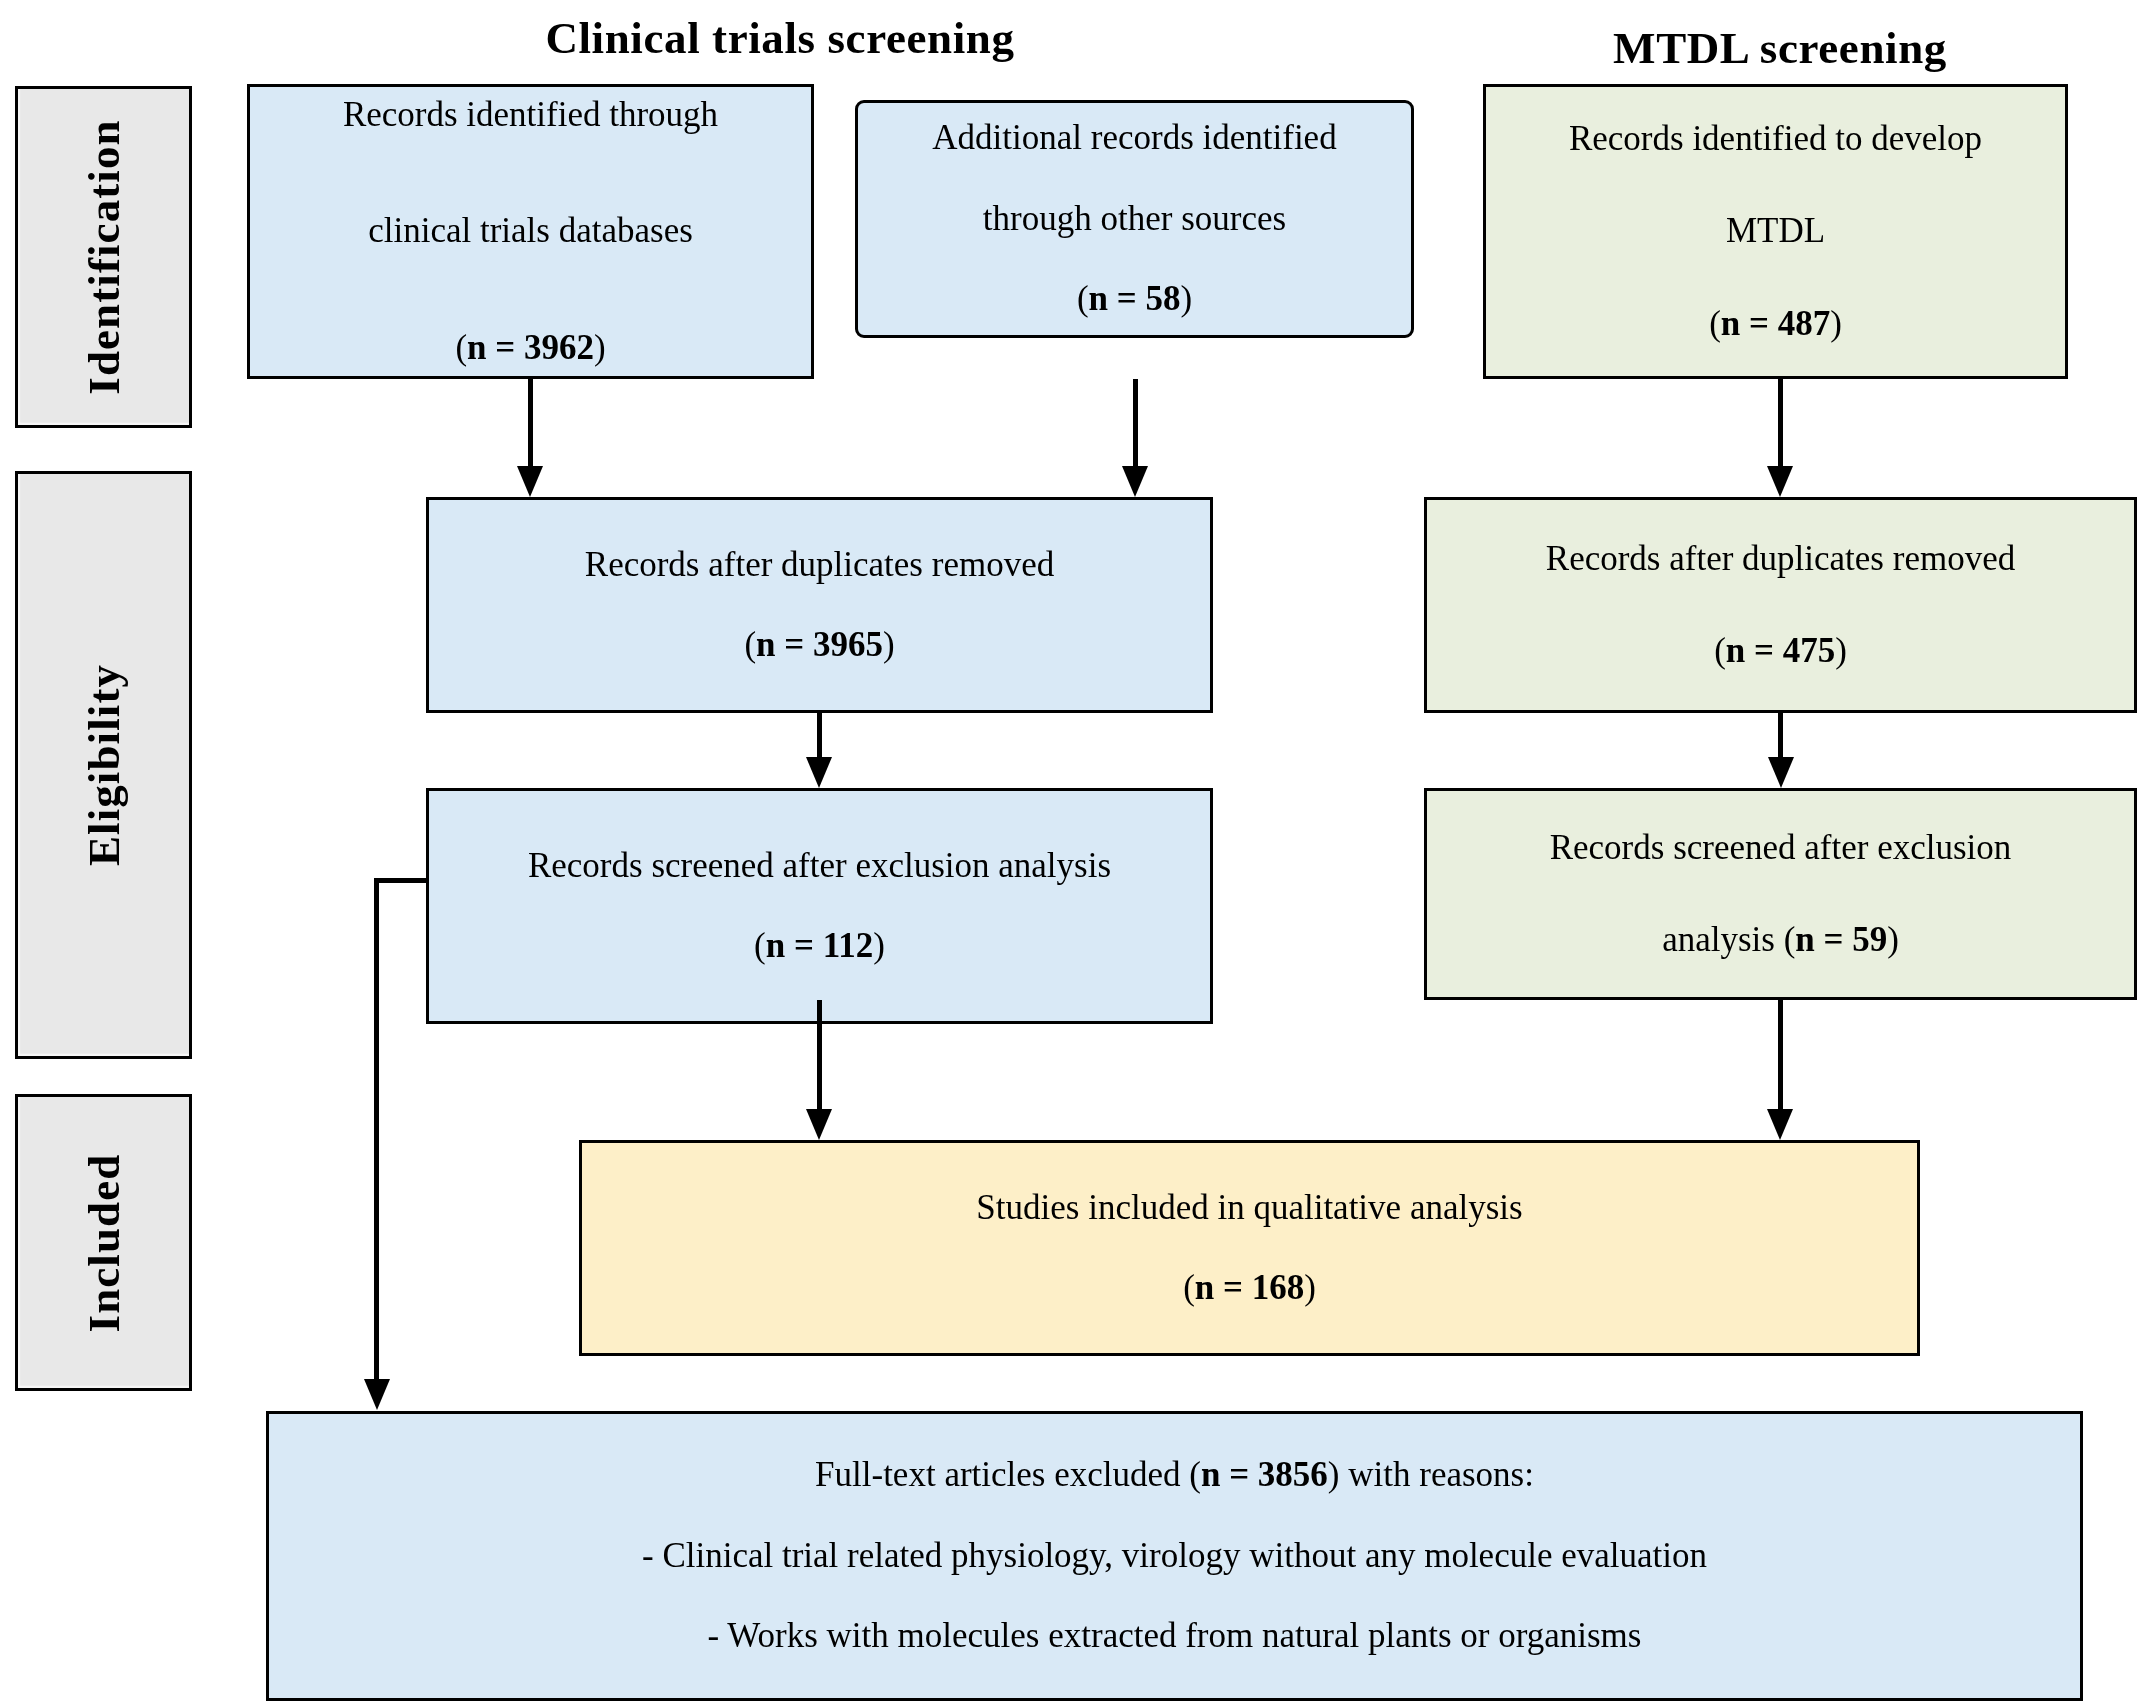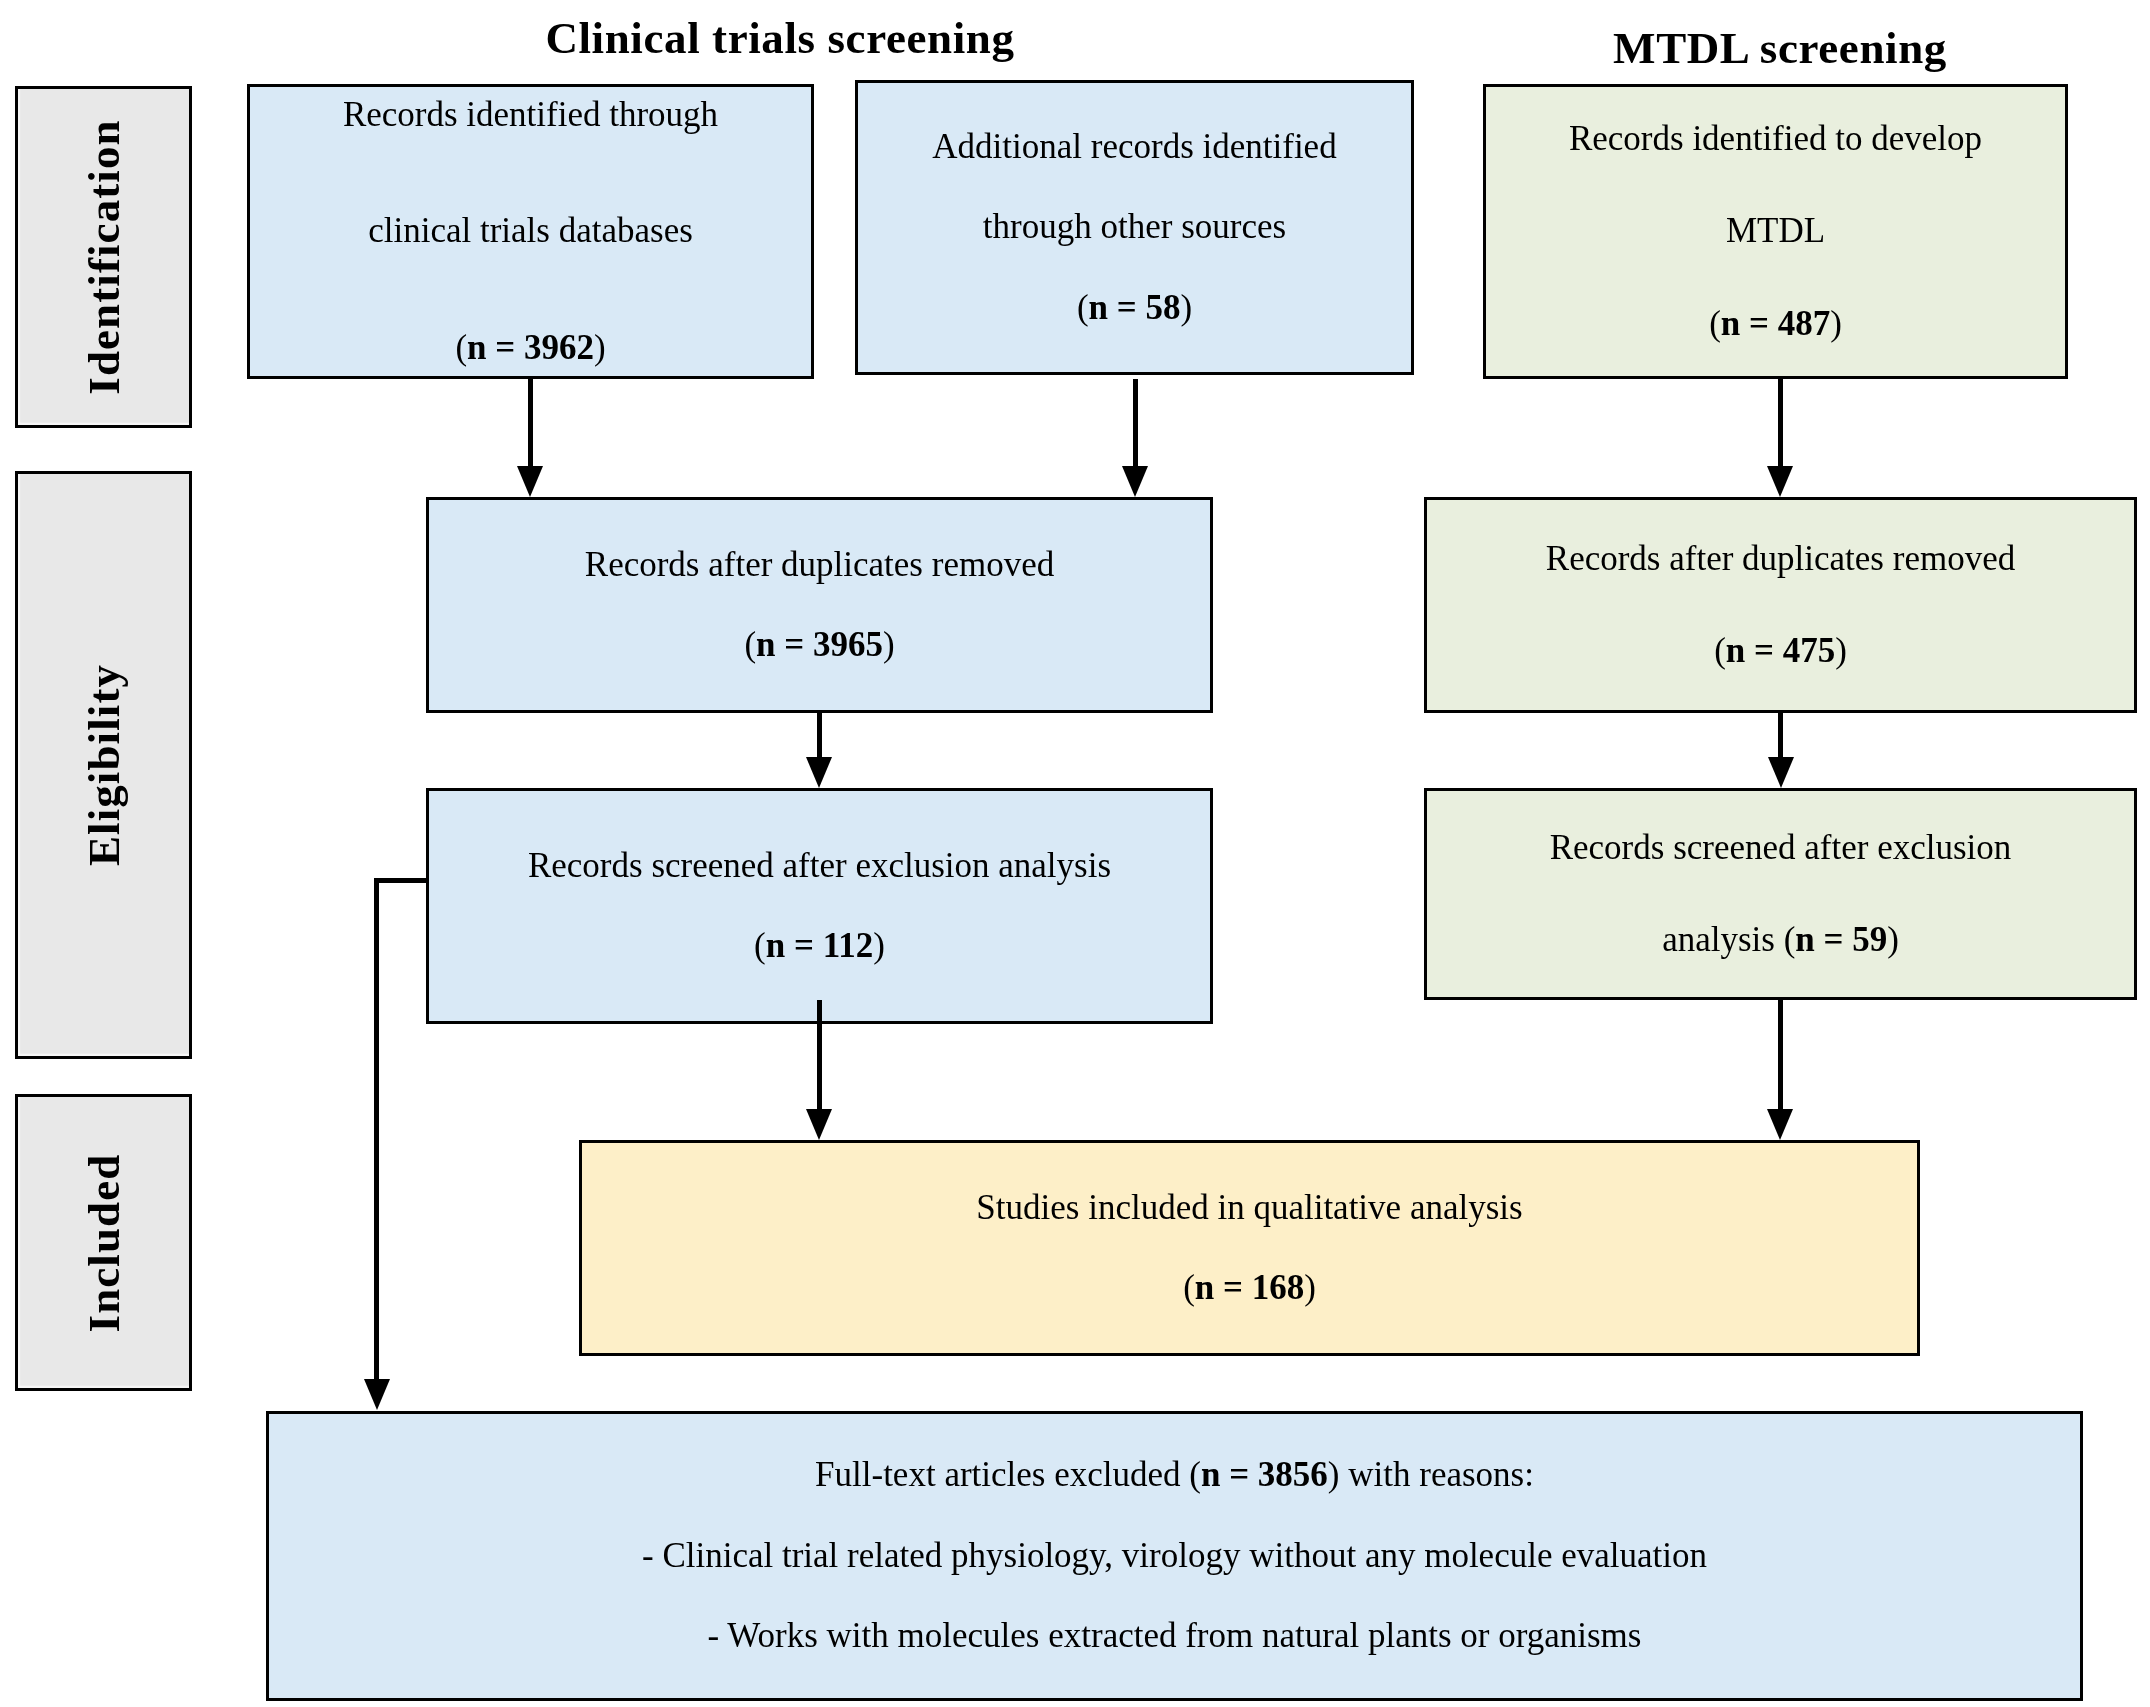--- a/index.html
+++ b/index.html
@@ -79,21 +79,21 @@
   <div class="side" style="top:1094px;height:297px;">
     <span>Included</span>
   </div>
 
   <div class="box blue" style="left:247px;top:84px;width:567px;height:295px;gap:36px;">
     <div>Records identified through</div>
     <div>clinical trials databases</div>
     <div><span>(</span><b>n = 3962</b><span>)</span></div>
   </div>
 
-  <div class="box blue" style="left:855px;top:80px;width:559px;height:295px;">
+  <div class="box blue" style="left:855px;top:100px;width:559px;height:238px;border-radius:9px;">
     <div>Additional records identified</div>
     <div>through other sources</div>
     <div><span>(</span><b>n = 58</b><span>)</span></div>
   </div>
 
   <div class="box green" style="left:1483px;top:84px;width:585px;height:295px;">
     <div>Records identified to develop</div>
     <div>MTDL</div>
     <div><span>(</span><b>n = 487</b><span>)</span></div>
   </div>

